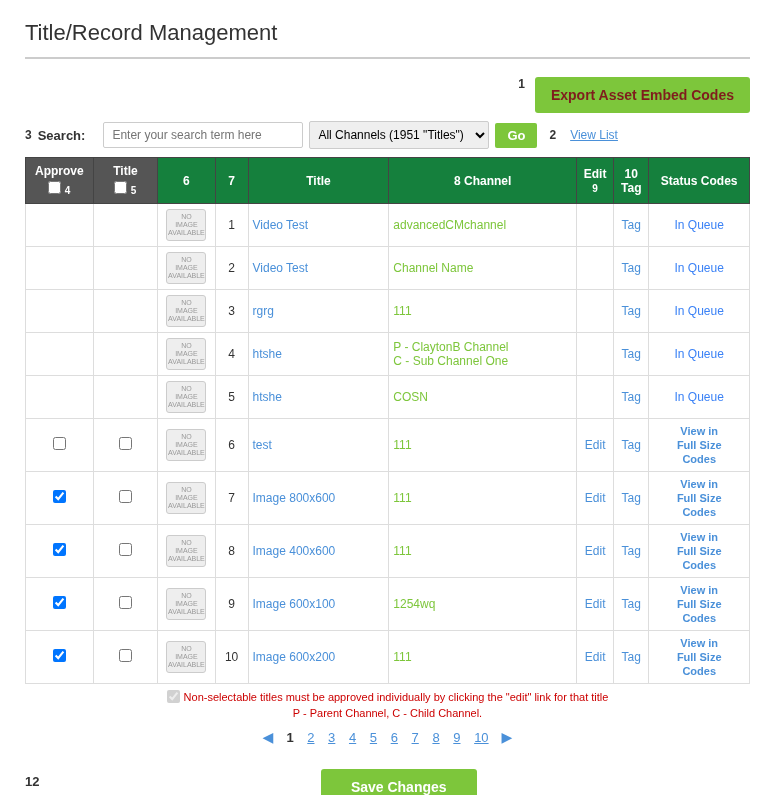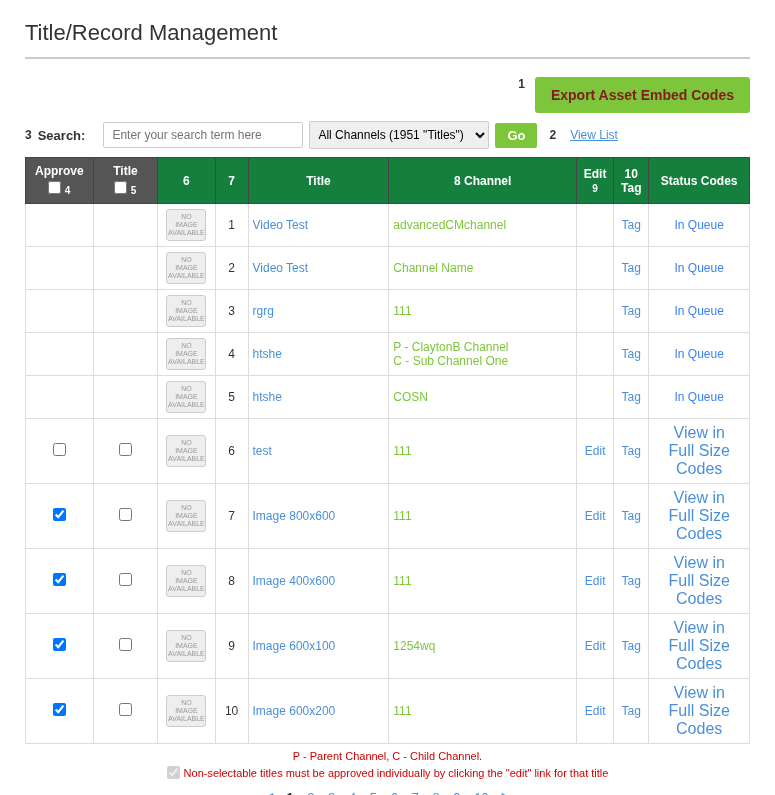--- a/index.html
+++ b/index.html
@@ -26,21 +26,21 @@
     th.tag-col { min-width: 30px; }
     th.status-col { min-width: 60px; }
     tbody tr { border-bottom: 1px solid #ddd; }
     td { padding: 5px 4px; text-align: center; border: 1px solid #ddd; vertical-align: middle; }
     td.title-cell { text-align: left; }
     td.channel-cell { text-align: left; }
     .title-link { color: #4a90d9; text-decoration: none; }
     .channel-link { color: #7dc63b; text-decoration: none; }
     .edit-link { color: #4a90d9; text-decoration: none; }
     .tag-link { color: #4a90d9; text-decoration: none; }
-    .status-links { color: #4a90d9; text-decoration: none; font-size: 16px; }
+    .status-links { color: #4a90d9; text-decoration: none; font-size: 11px; font-weight: bold; }
     .status-inqueue { color: #3b82f6; }
     .no-image { width: 40px; height: 32px; background: #eee; border: 1px solid #ccc; border-radius: 3px; display: flex; align-items: center; justify-content: center; flex-direction: column; margin: 0 auto; }
     .no-image-text { font-size: 7px; color: #999; text-align: center; line-height: 1.1; }
     .checkbox-cell input[type=checkbox] { cursor: pointer; }
     .footnote { text-align: center; margin-top: 6px; font-size: 11px; color: #444; }
     .footnote-red { color: #cc0000; }
     .footnote-row { display: flex; align-items: center; justify-content: center; gap: 4px; margin-top: 4px; }
     .pagination { display: flex; align-items: center; justify-content: center; gap: 4px; margin-top: 8px; font-size: 13px; }
     .page-num { color: #4a90d9; text-decoration: underline; cursor: pointer; padding: 2px 5px; }
     .page-num.active { color: #333; font-weight: bold; text-decoration: none; }
@@ -269,25 +269,25 @@
           <td class="channel-cell"><a class="channel-link" href="#">111</a></td>
           <td><a class="edit-link" href="#">Edit</a></td>
           <td><a class="tag-link" href="#">Tag</a></td>
           <td><a class="status-links" href="#">View in<br>Full Size<br>Codes</a></td>
         </tr>
       </tbody>
   </table>
 
   <div class="footnote">
     <div class="footnote-row">
-      <span class="footnote-red">P - Parent Channel, C - Child Channel.</span>
-    </div>
-    <div class="footnote-row">
       <input type="checkbox" checked="" disabled="" style="">
       <span class="footnote-red">Non-selectable titles must be approved individually by clicking the "edit" link for that title</span>
+    </div>
+    <div class="footnote-row">
+      <span class="footnote-red">P - Parent Channel, C - Child Channel.</span>
     </div>
   </div>
 
   <div class="pagination">
     <span class="page-arrow">◀</span>
     <span id="pagination-numbers"><span class="page-num active">1</span> <span class="page-num">2</span> <span class="page-num">3</span> <span class="page-num">4</span> <span class="page-num">5</span> <span class="page-num">6</span> <span class="page-num">7</span> <span class="page-num">8</span> <span class="page-num">9</span> <span class="page-num">10</span> </span>
     <span class="page-arrow">▶</span>
   </div>
 
   <div style="display:flex; align-items:center; justify-content:center; gap:8px; margin-top:10px;">

